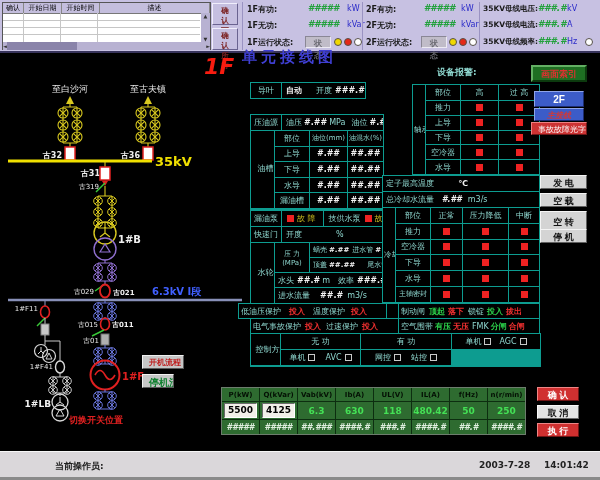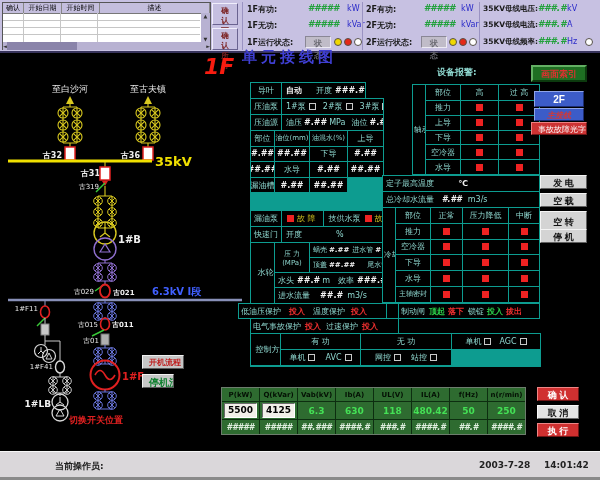--- a/index.html
+++ b/index.html
@@ -270,41 +270,35 @@
   <button class="navb" style="left:142px;top:374px;width:32px;height:14px;background:#c6c6c6;border:1px solid;border-color:#f0f0f0 #5a5a5a #5a5a5a #f0f0f0;color:#108030;font-size:10px;font-weight:bold">停机流程</button>
 
   <div class="prow" style="left:250px;top:82px;width:116px;height:17px">
     <span class="plab" style="width:30px">导叶</span>
     <span class="wv" style="margin-left:4px">自动</span>
     <span class="cy" style="margin-left:14px">开度</span>
     <span class="wv" style="margin-left:3px">###.##</span>
     <span class="cy" style="margin-left:2px">%</span>
   </div>
 
-  <div class="prow" style="left:250px;top:98px;width:134px;height:17px">
-    <span class="plab" style="width:30px">压油泵</span>
-    <span class="cy" style="margin-left:4px">1#泵</span>
-      <span class="cb" style="margin-left:3px"></span>
-    <span class="cy" style="margin-left:7px">2#泵</span>
-      <span class="cb" style="margin-left:3px"></span>
-    <span class="cy" style="margin-left:7px">3#泵</span>
-      <span class="cb" style="margin-left:3px"></span>
-  </div>
 
   <div class="prow" style="left:250px;top:114px;width:134px;height:17px">
     <span class="plab" style="width:30px">压油源</span>
     <span class="cy" style="margin-left:4px">油压</span>
     <span class="wv" style="margin-left:2px">#.##</span>
     <span class="cy" style="margin-left:2px">MPa</span>
     <span class="cy" style="margin-left:6px">油位</span>
     <span class="wv" style="margin-left:2px">#.##</span>
 
   </div>
 
   <div class="grid" style="left:250px;top:130px;width:134px;height:81px;grid-template-columns:23px 34px 37px 35px;grid-template-rows:repeat(5,14.6px)">
+    <div class="cell" style="grid-row:1/6">
+        <span class="vtext" style="line-height:30px">油槽</span>
+      </div>
     <div class="cell cy">部位</div>
     <div class="cell cy" style="font-size:7px">油位(mm)</div>
     <div class="cell cy" style="font-size:7px">油混水(%)</div>
     <div class="cell cy">上导</div>
     <div class="cell wv">#.##</div>
     <div class="cell wv">##.##</div>
     <div class="cell cy">下导</div>
     <div class="cell wv">#.##</div>
     <div class="cell wv">##.##</div>
     <div class="cell cy">水导</div>
@@ -495,27 +489,35 @@
     <span class="cy" style="margin-left:4px">锁锭</span>
     <span class="grntx" style="margin-left:3px">投入</span>
     <span class="redtx" style="margin-left:3px">拔出</span>
   </div>
   <div class="prow" style="left:250px;top:318px;width:149px;height:16px">
     <span class="cy" style="margin-left:2px">电气事故保护</span>
     <span class="redtx" style="margin-left:4px">投入</span>
     <span class="cy" style="margin-left:5px">过速保护</span>
     <span class="redtx" style="margin-left:4px">投入</span>
   </div>
+  <div class="prow" style="left:398px;top:318px;width:142px;height:16px">
+    <span class="cy" style="margin-left:2px">空气围带</span>
+    <span class="grntx" style="margin-left:2px">有压</span>
+    <span class="redtx" style="margin-left:2px">无压</span>
+    <span class="cy" style="margin-left:3px">FMK</span>
+    <span class="grntx" style="margin-left:2px">分闸</span>
+    <span class="redtx" style="margin-left:2px">合闸</span>
+  </div>
 
   <div class="grid" style="left:250px;top:333px;width:291px;height:34px;grid-template-columns:29px 79px 90px 88px;grid-template-rows:15px 15px">
     <div class="cell" style="grid-row:1/3">
         <span style="width:20px;word-break:break-all;text-align:center;color:#8fd8d0;font-size:8px;line-height:12px">控制方式</span>
       </div>
+    <div class="cell cy">无 功</div>
     <div class="cell cy">有 功</div>
-    <div class="cell cy">无 功</div>
     <div class="cell">
       <span class="cy">单机</span>
         <span class="cb" style="margin-left:3px"></span>
       <span class="cy" style="margin-left:8px">AGC</span>
         <span class="cb" style="margin-left:3px"></span>
     </div>
     <div class="cell">
       <span class="cy">单机</span>
         <span class="cb" style="margin-left:3px"></span>
       <span class="cy" style="margin-left:10px">AVC</span>

